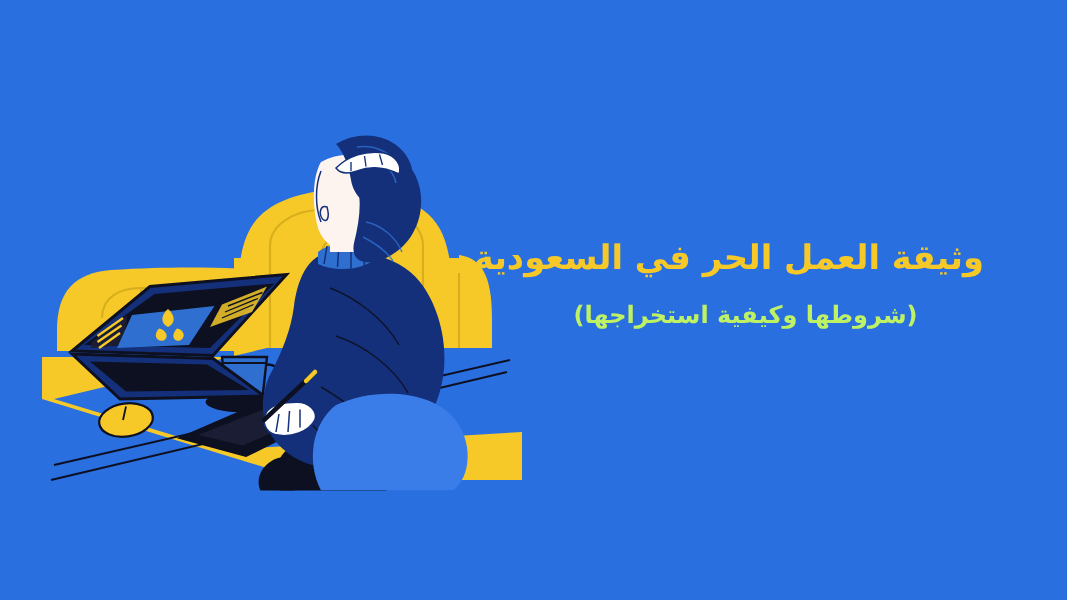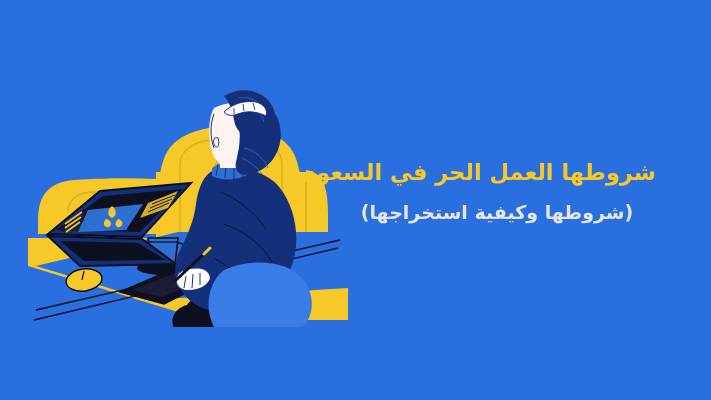--- a/index.html
+++ b/index.html
@@ -44,23 +44,23 @@
     font-size: 22.5px;
     font-weight: 700;
     color: #f6c928;
     line-height: 1.25;
     letter-spacing: 0px;
     white-space: nowrap;
     margin: 0;
   }
   #subheadline {
     margin: 14px 0 0 0;
-    font-size: 19px;
+    font-size: 16px;
     font-weight: 700;
-    color: #e5e5e5;
+    color: #bef264;
     line-height: 1.3;
     white-space: nowrap;
   }
 </style>
 </head>
 <body>
 
 <div id="banner">
 
   <div id="illustration">
@@ -268,17 +268,17 @@
                    C288 242 286 266 274 275
                    L186 275
                    C176 256 180 230 196 218 Z" fill="#3a7ce8"></path>
         </g>
 
       </g>
     </svg>
   </div>
 
   <div id="text-block">
-    <h1 id="headline">شروطها العمل الحر في السعودية</h1>
+    <h1 id="headline">وثيقة العمل الحر في السعودية</h1>
     <div id="subheadline">(شروطها وكيفية استخراجها)</div>
   </div>
 
 </div>
 
 </body></html>

